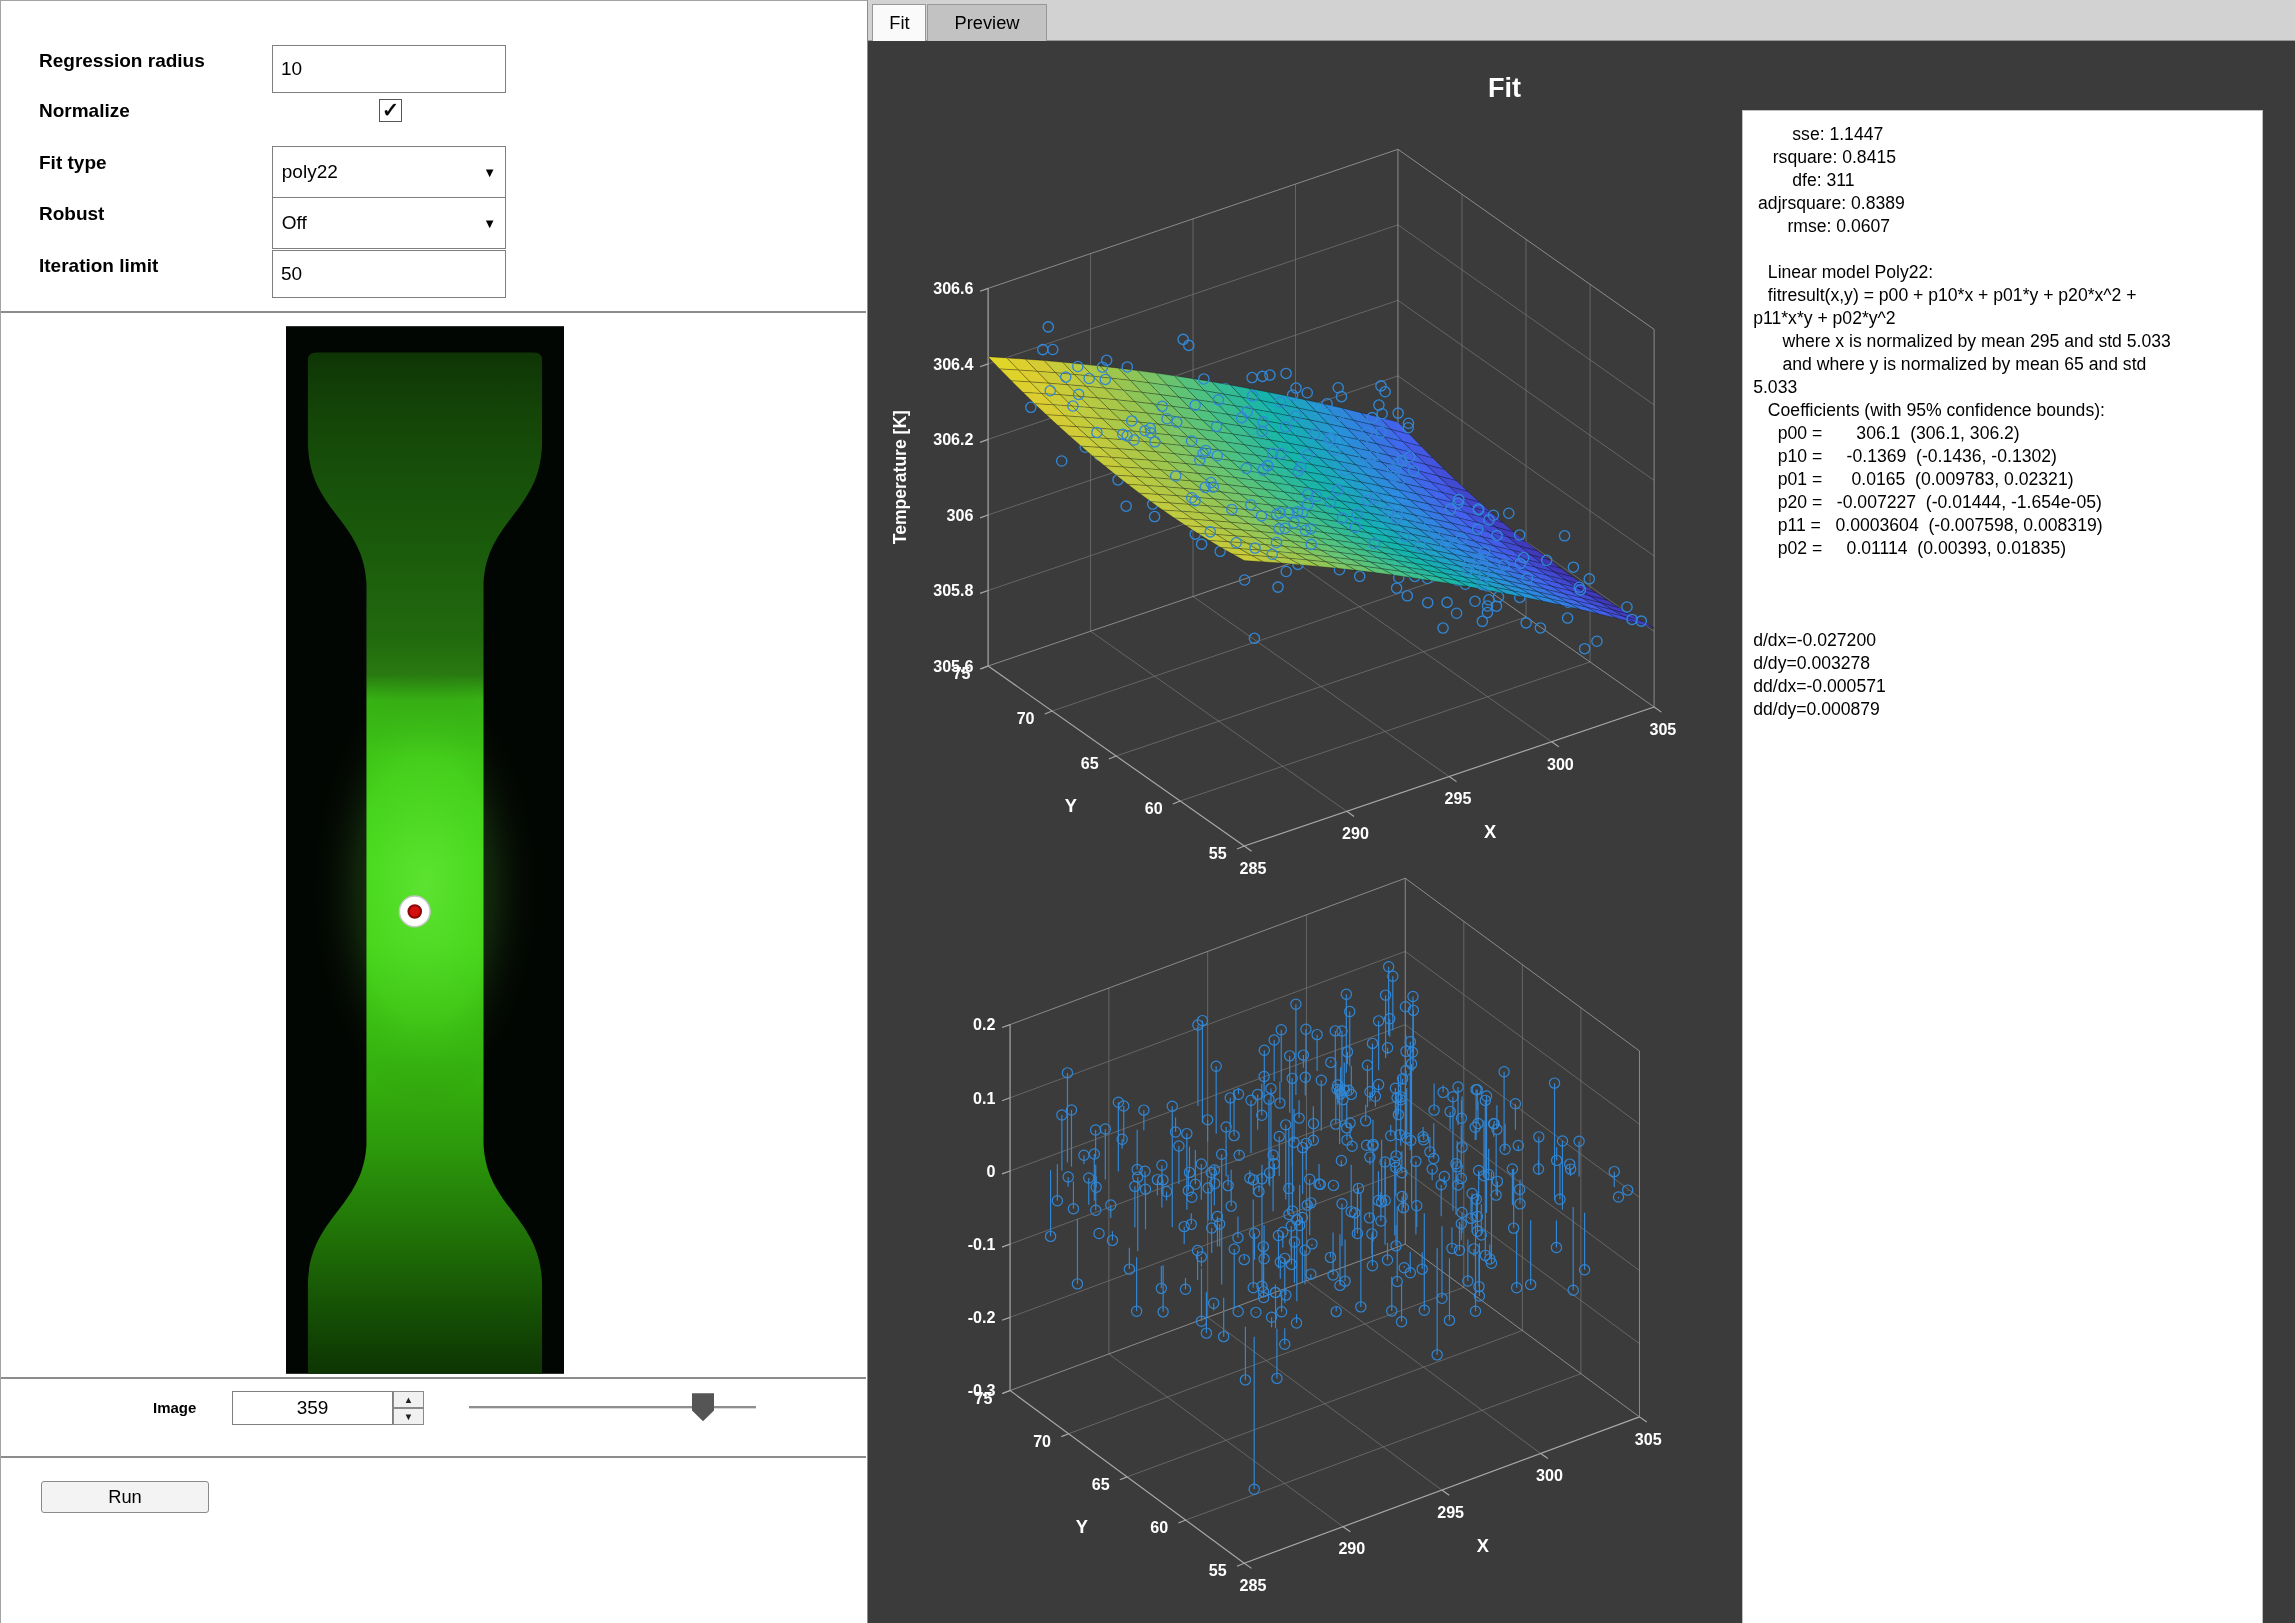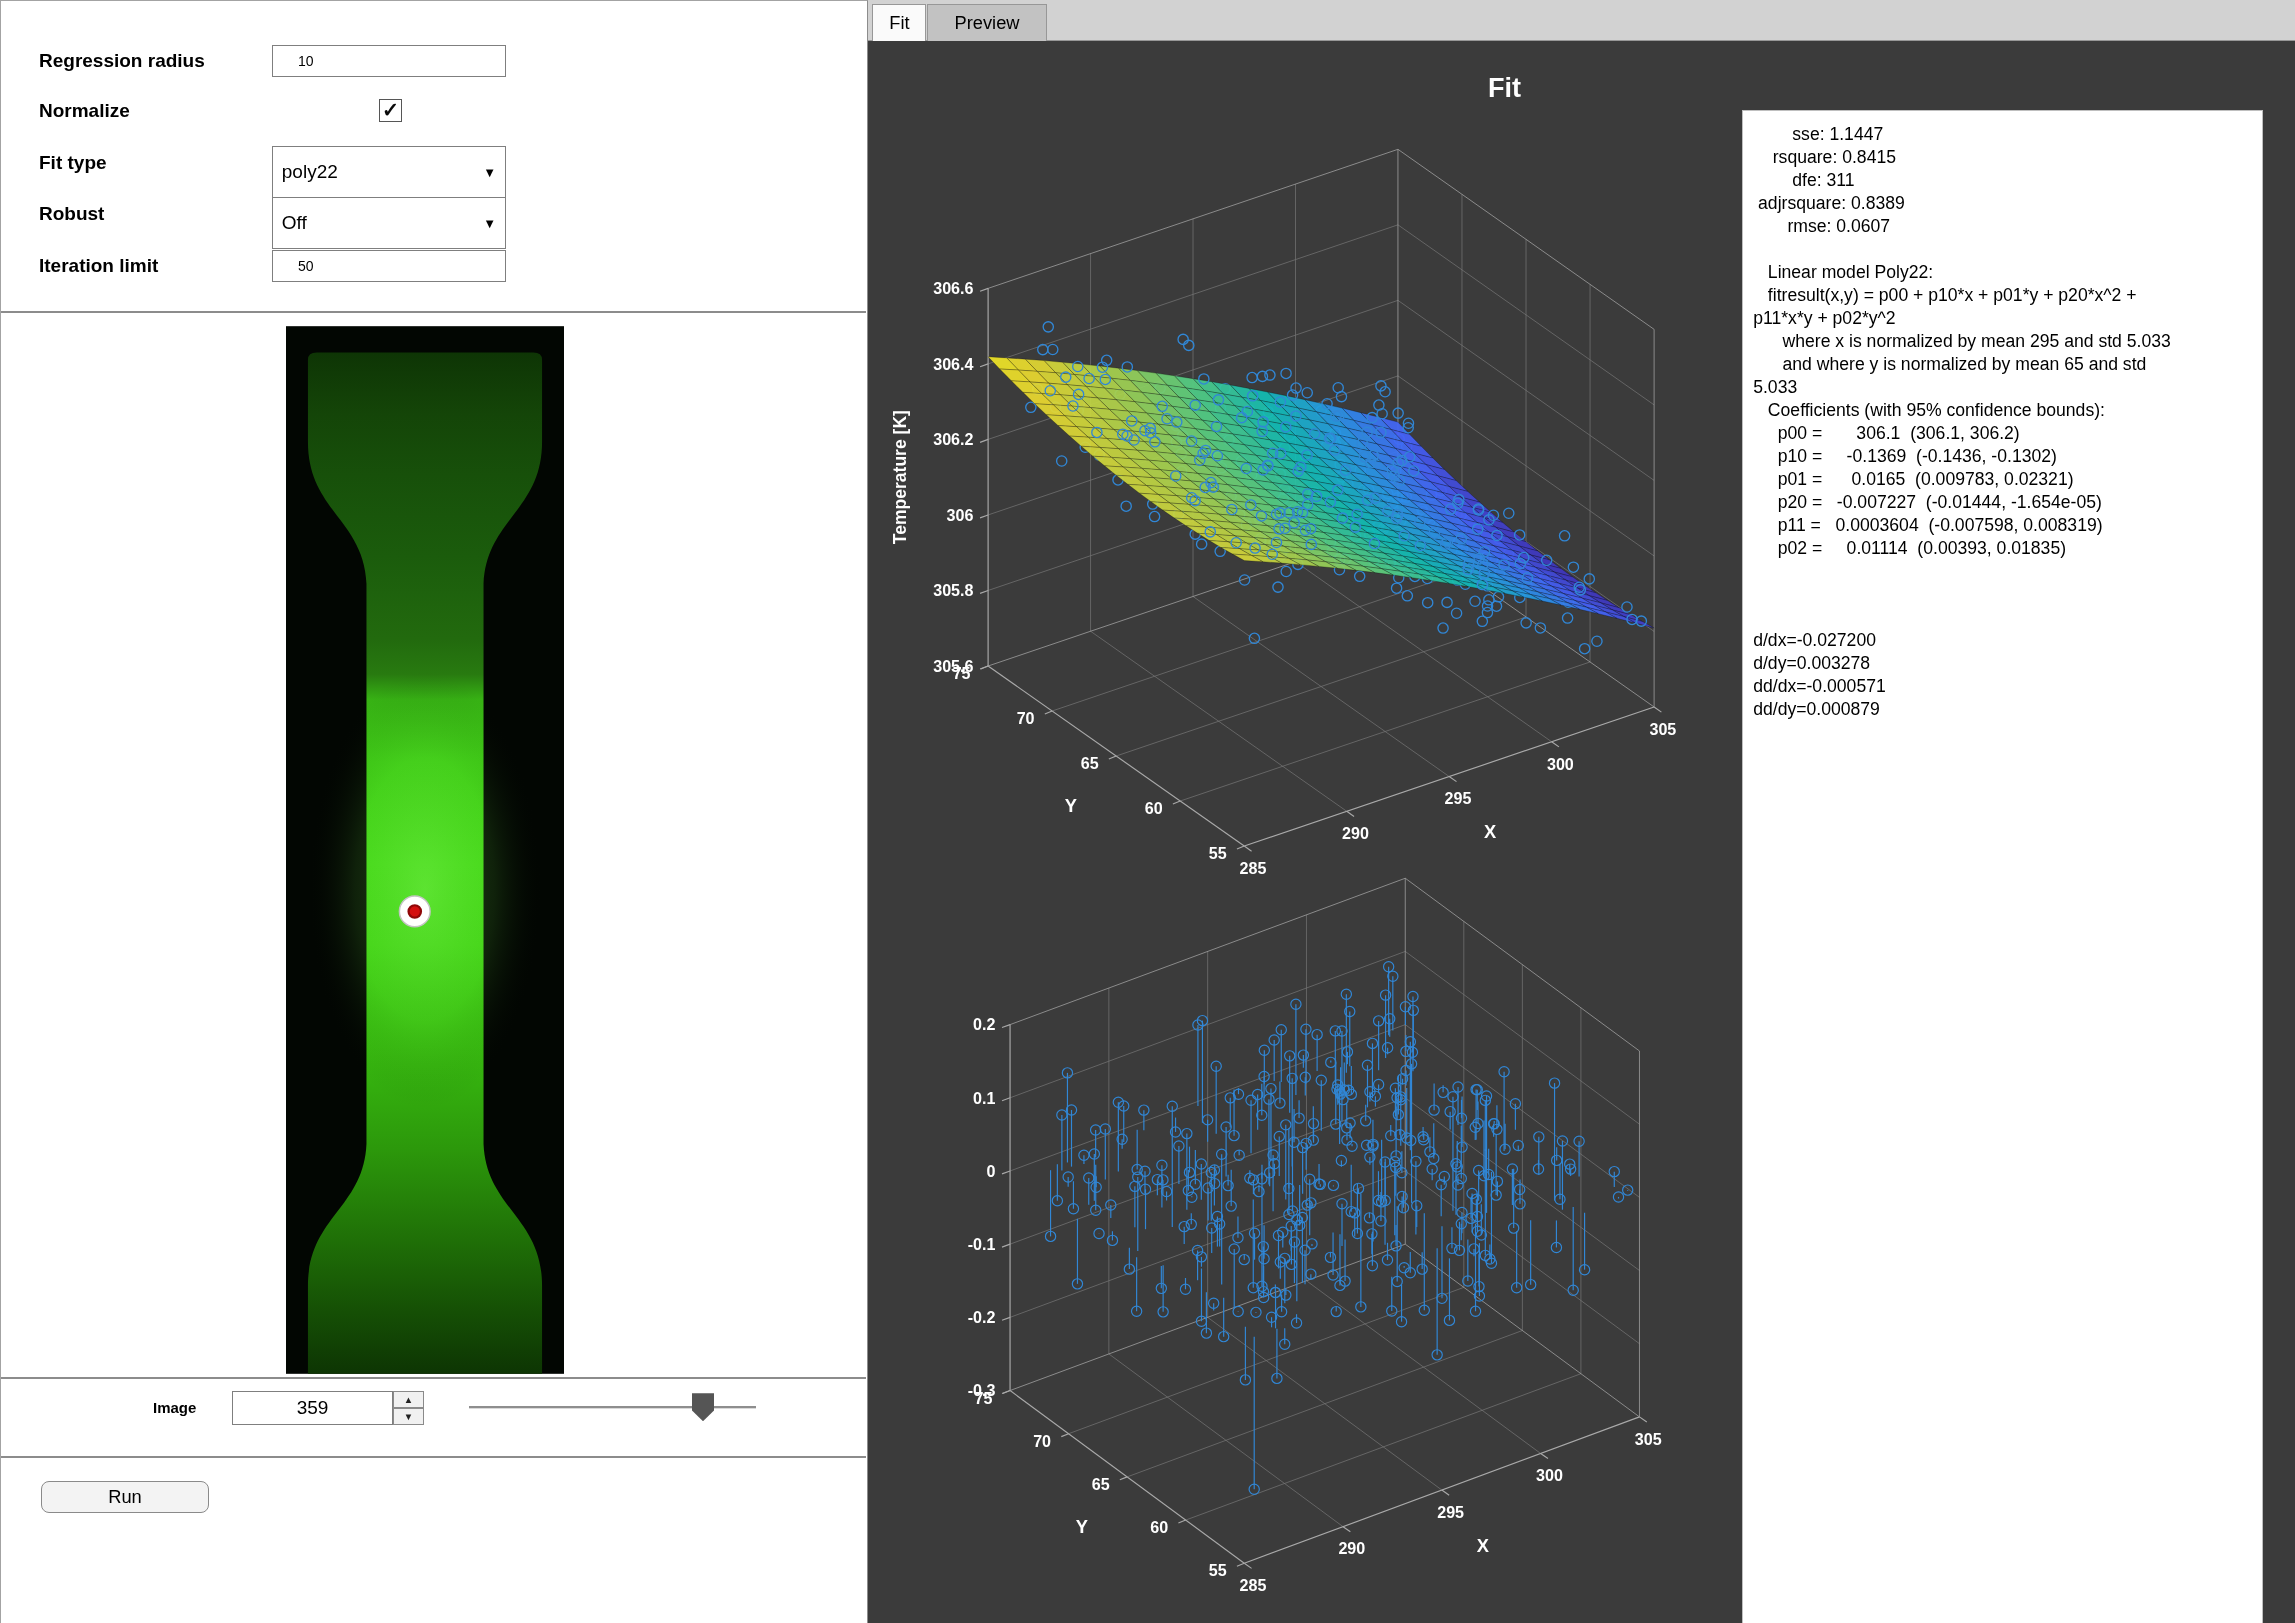--- a/index.html
+++ b/index.html
@@ -4,42 +4,42 @@
 <style>
   *{margin:0;padding:0;box-sizing:border-box}
   html,body{width:2295px;height:1624px}
   body{position:relative;font-family:"Liberation Sans",sans-serif;background:#fff;overflow:hidden}
 
   
   .left-panel{position:absolute;left:0;top:0;width:868px;height:1624px;background:#fff;
     border:1.5px solid #a3a3a3;border-right:1.5px solid #8c8c8c}
   .divider{position:absolute;left:0;width:865px;height:1.5px;background:#8c8c8c}
   .form-label{position:absolute;left:38px;transform:translateY(-50%);font-size:19px;font-weight:bold;color:#000;white-space:nowrap}
-  .text-input{position:absolute;left:271px;width:234px;height:32px;border:1.5px solid #7f7f7f;background:#fff;
-    font-family:"Liberation Sans",sans-serif;font-size:14px;color:#000;padding:0 25px}
+  .text-input{position:absolute;left:271px;width:234px;height:48px;border:1.5px solid #7f7f7f;background:#fff;
+    font-family:"Liberation Sans",sans-serif;font-size:19px;color:#000;padding:0 8px}
   .dropdown{position:absolute;left:271px;width:234px;height:52px;border:1.5px solid #7f7f7f;background:#fff;
     display:flex;align-items:center;padding:0 8.8px;font-size:19px;color:#000;cursor:default}
   .dd-arrow{position:absolute;right:8.8px;top:50%;transform:translateY(-50%);font-size:13px;color:#000}
   .checkbox{position:absolute;left:378px;top:98px;width:23.4px;height:23.4px;background:#fff;border:1.5px solid #565656;
     display:flex;align-items:center;justify-content:center}
   .checkbox .mark{font-size:20.5px;font-weight:bold;color:#0a0a0a;line-height:20.5px}
 
   .img-row-label{position:absolute;left:152px;top:1406px;transform:translateY(-50%);font-size:15px;font-weight:bold}
   .img-number{position:absolute;left:231px;top:1390px;width:161px;height:34px;border:1.5px solid #7f7f7f;background:#fff;
     font-family:"Liberation Sans",sans-serif;font-size:19px;text-align:center;padding:0 5.9px}
   .spinner{position:absolute;left:392px;top:1390px;width:31px;height:34px}
   .spin-btn{position:absolute;left:0;width:31px;height:17px;background:#f1f1f1;border:1.5px solid #8a8a8a;
     display:flex;align-items:center;justify-content:center;font-size:9.5px;color:#222}
   .spin-up{top:0}.spin-down{top:17px}
   .slider{position:absolute;left:468px;top:1390px;width:287px;height:34px}
   .slider .track{position:absolute;left:0;right:0;top:15.4px;height:2.9px;background:#8e8e8e;border-bottom:0.7px solid #d9d9d9}
   .slider .thumb{position:absolute;left:223px;top:2.2px;width:22px;height:28px;background:#555;
     clip-path:polygon(0 0,100% 0,100% 62%,50% 100%,0 62%)}
   .run-btn{position:absolute;left:40px;top:1480px;width:168px;height:32px;background:#f3f3f3;border:1.5px solid #8a8a8a;
-    border-radius:8px;font-family:"Liberation Sans",sans-serif;font-size:18.3px;color:#000}
+    border-radius:3px;font-family:"Liberation Sans",sans-serif;font-size:18.3px;color:#000}
 
   .specimen{position:absolute;left:285px;top:325px;width:278px;height:1048px;display:block}
 
   
   .right-panel{position:absolute;left:868px;top:0;width:1428px;height:1624px;background:#3b3b3b}
   .tabbar{position:absolute;left:0;top:0;width:1428px;height:41px;background:#d2d2d2;border-bottom:1.5px solid #979797}
   .tab{position:absolute;top:3.7px;height:37px;display:flex;align-items:center;justify-content:center;
     font-size:18.3px;color:#000;border:1.5px solid #979797;border-bottom:none}
   .tab.active{left:4.4px;width:54px;background:#fafafa}
   .tab.inactive{left:59px;width:120px;background:#c2c2c2}

